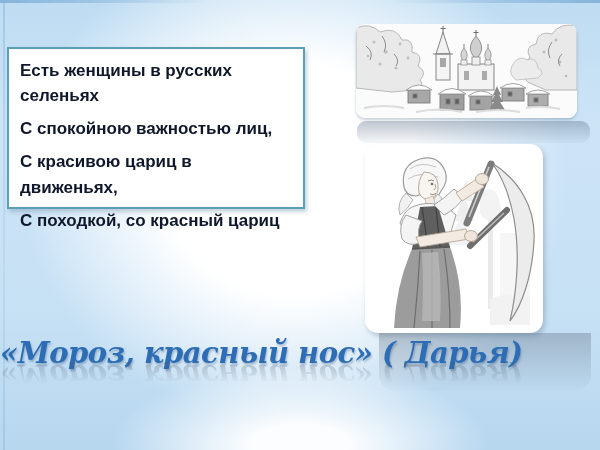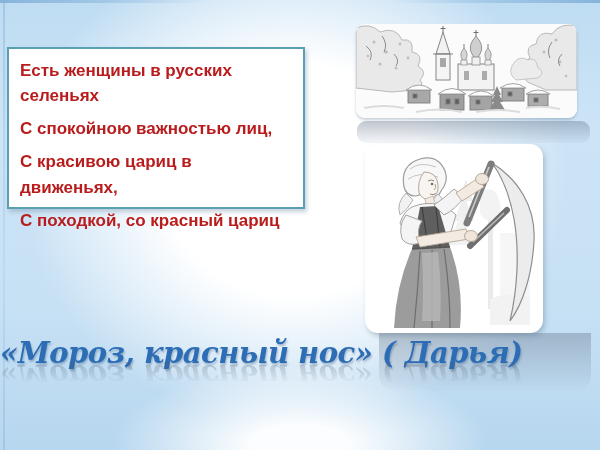--- a/index.html
+++ b/index.html
@@ -23,21 +23,21 @@
   
   .poem-box{
     position:absolute;left:7px;top:47px;width:298px;height:162px;z-index:3;
     background:#ffffff;border:2px solid #5b9fb5;box-sizing:border-box;
     padding:9px 10px 6px 11px;
     box-shadow:2px 3px 4px rgba(108,140,162,.38);
   }
   .poem-box p{
     margin:0 0 8px;
     font-size:17px;line-height:1.48;font-weight:600;
-    color:#b91c1c;letter-spacing:0;
+    color:#0f172a;letter-spacing:0;
   }
   
   .pic{position:absolute;background:#fdfdfd;overflow:hidden;z-index:2;}
   .pic svg{display:block;width:100%;height:100%;}
   .pic-village{
     left:356px;top:24px;width:221px;height:94px;border-radius:9px;
     box-shadow:0 2px 3px rgba(95,118,140,.35);
   }
   .reflect-village{
     position:absolute;left:357px;top:121px;width:233px;height:22px;border-radius:9px;z-index:1;

